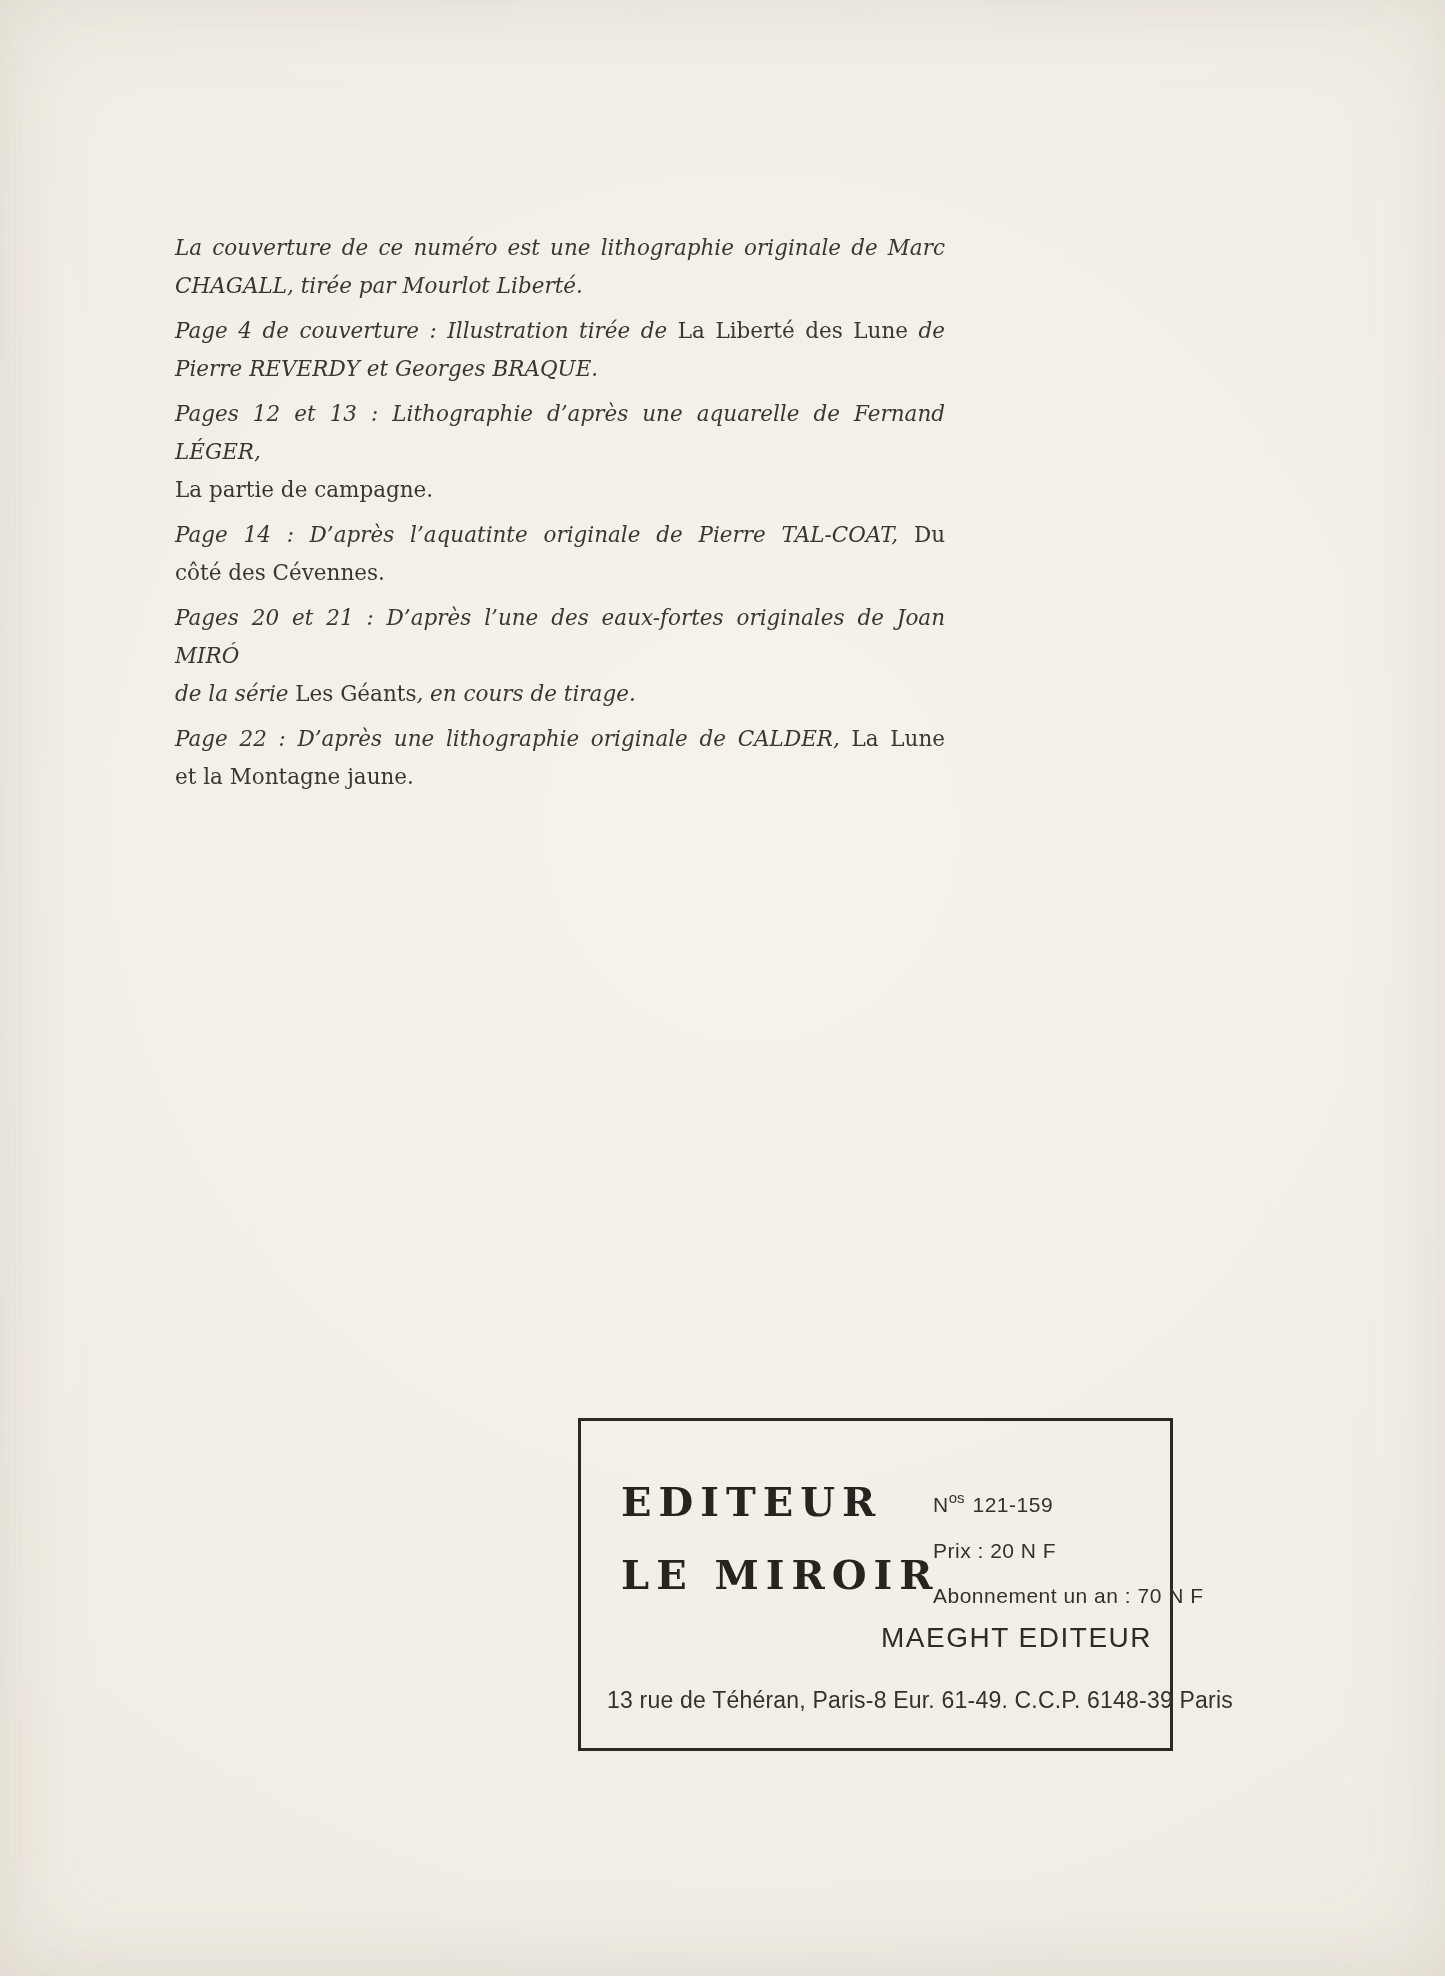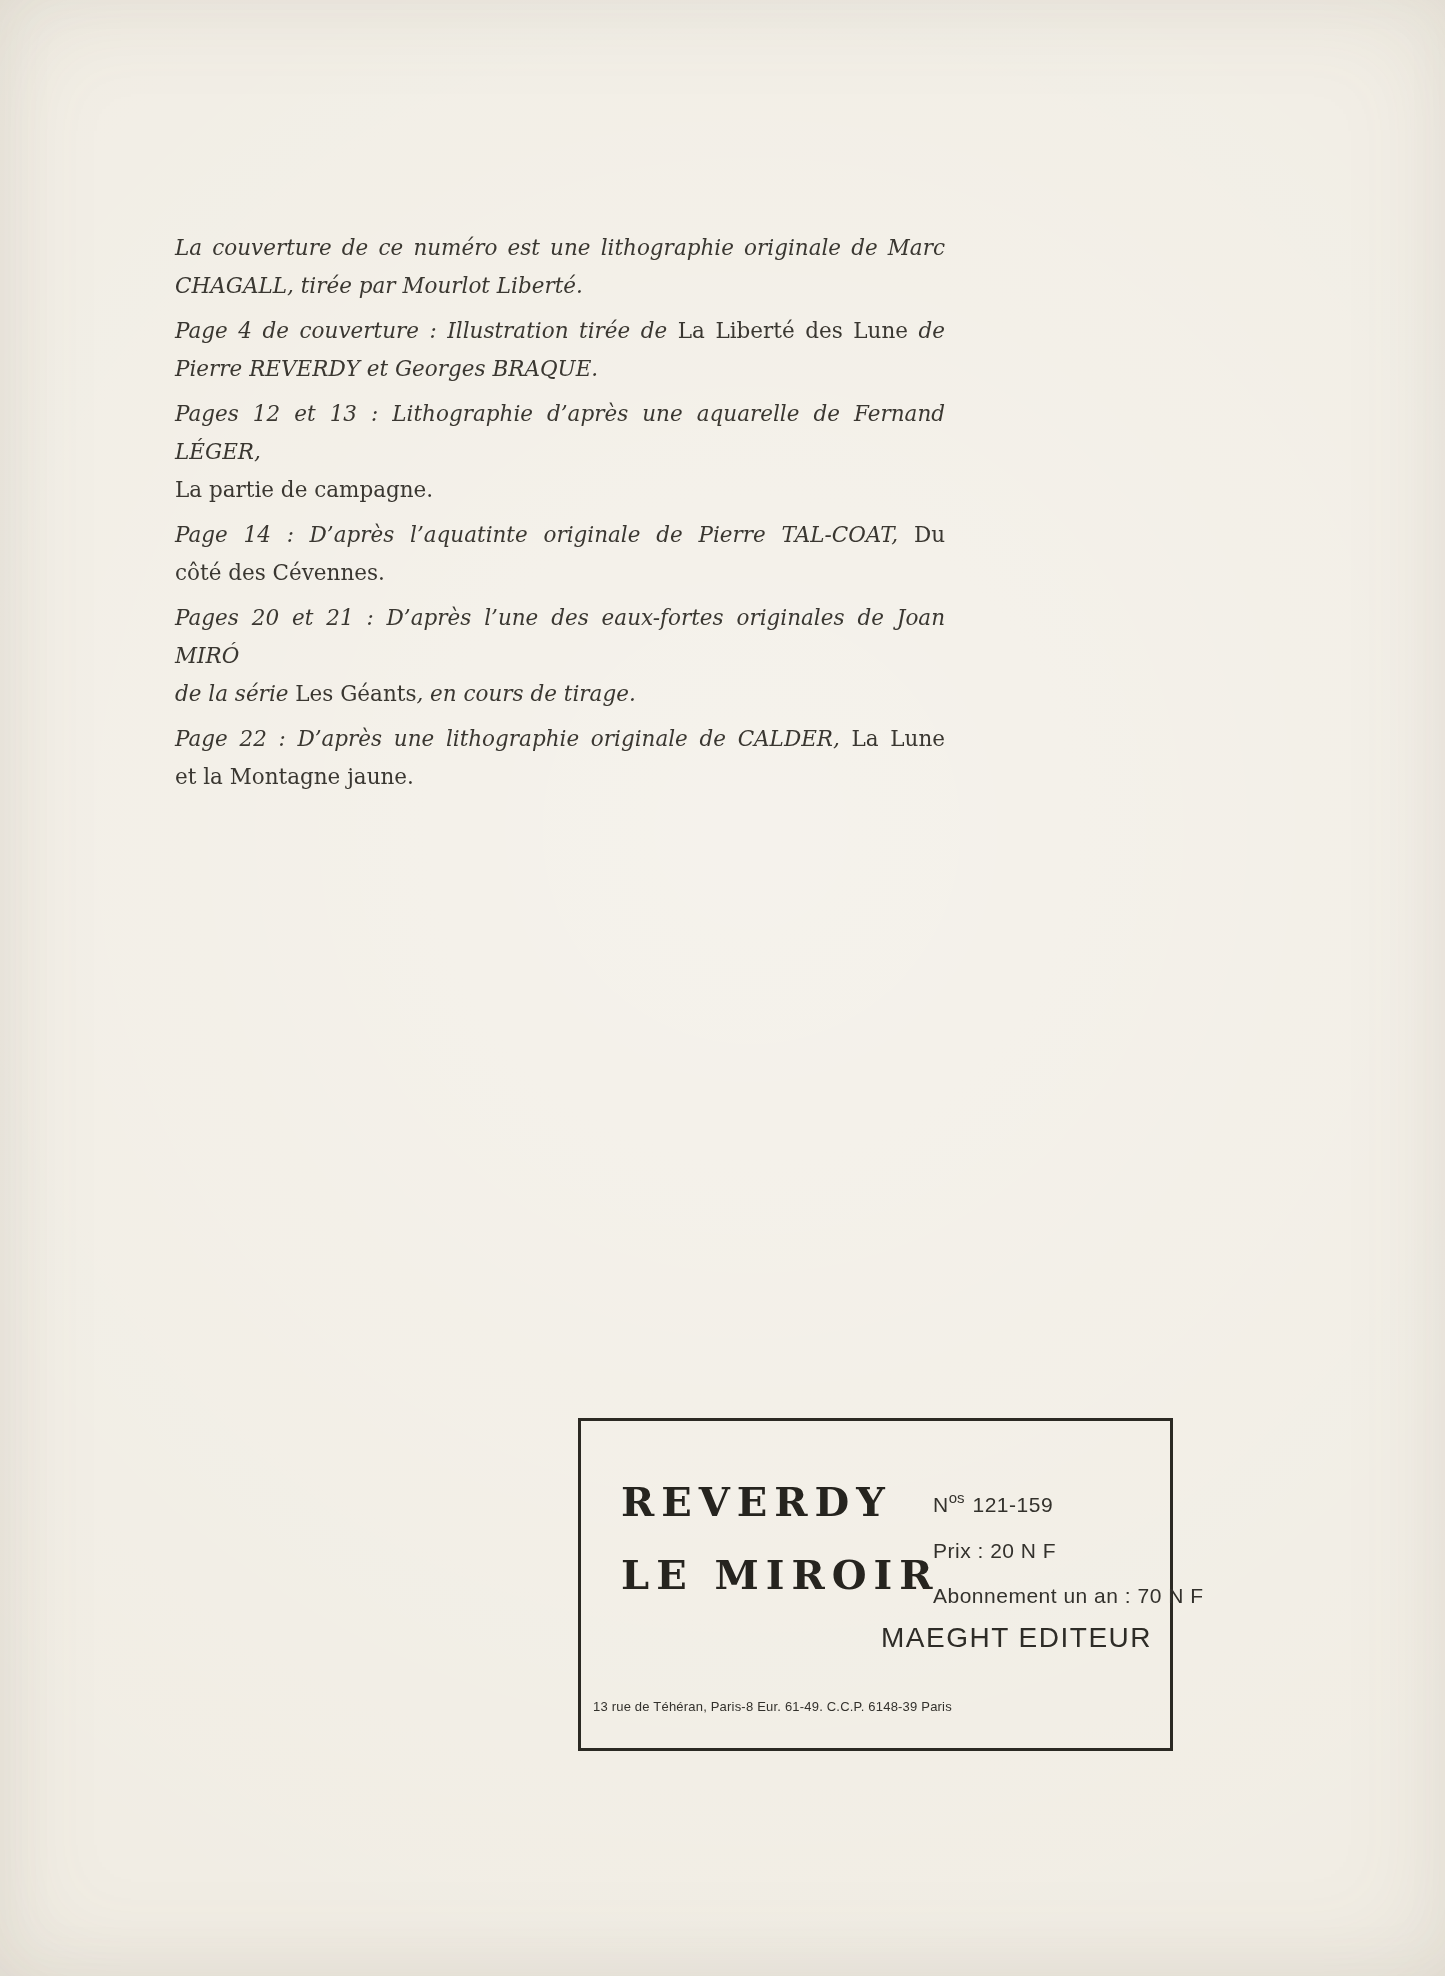--- a/index.html
+++ b/index.html
@@ -46,22 +46,22 @@
     font-size:21px;line-height:45.5px;letter-spacing:0.5px;
     color:#33312c;white-space:nowrap;
   }
   .box-info sup{font-size:15px;letter-spacing:0;vertical-align:9px;}
   .issue-numbers{margin-left:8px;}
   .publisher{
     position:absolute;top:201px;right:18px;
     font-size:28px;letter-spacing:1.5px;color:#2e2c27;white-space:nowrap;
   }
   .address{
-    position:absolute;left:12px;bottom:34px;
-    font-size:13px;letter-spacing:0.2px;color:#33312c;white-space:nowrap;
+    position:absolute;left:26px;bottom:34px;
+    font-size:23px;letter-spacing:0.2px;color:#33312c;white-space:nowrap;
   }
 </style>
 </head>
 <body>
 
 <div class="page">
 
   <section class="credits">
     <div class="credit">
         <div class="ln stretch"><span class="seg-italic">La couverture de ce numéro est une lithographie originale de Marc</span></div>
@@ -85,21 +85,21 @@
       </div>
     <div class="credit">
         <div class="ln stretch"><span class="seg-italic">Page 22 : D’après une lithographie originale de CALDER, </span><span class="seg-roman">La Lune</span></div>
         <div class="ln"><span class="seg-roman">et la Montagne jaune.</span></div>
       </div>
   </section>
 
   <div class="box">
 
     <div class="box-title">
-      <div>REVERDY</div>
+      <div>EDITEUR</div>
       <div>LE MIROIR</div>
     </div>
 
     <div class="box-info">
       <div class="info-row">
         <span>N</span><sup>os</sup><span class="issue-numbers">121-159</span>
       </div>
       <div class="info-row">Prix : 20 N F</div>
       <div class="info-row">Abonnement un an : 70 N F</div>
     </div>

